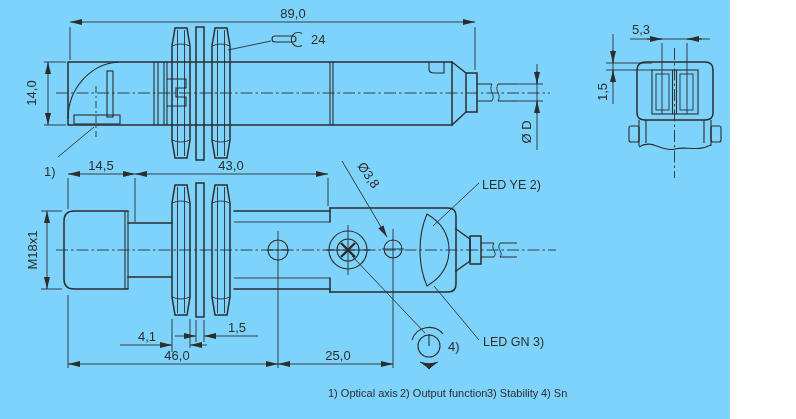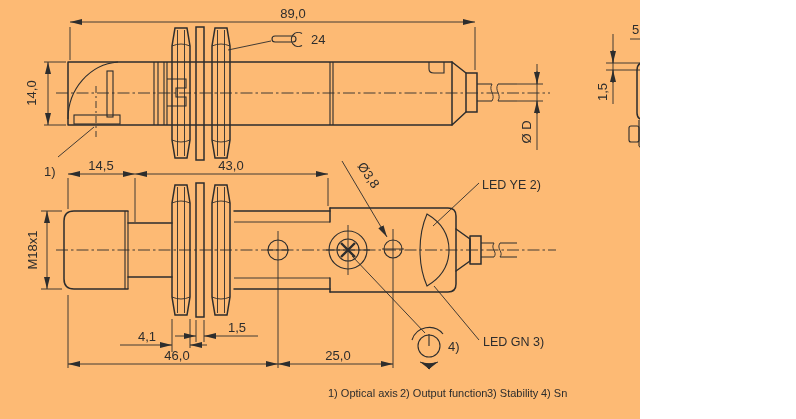--- a/index.html
+++ b/index.html
@@ -1,17 +1,17 @@
 <!DOCTYPE html>
 <html style="--ink: #2d2d2d;"><head>
 <meta charset="utf-8">
 <style>
   :root { --ink: #2d2d2d; }
   html,body { margin:0; padding:0; background:#fff; }
-  .stage { position:relative; width:640px; height:419px; background:#fdba74; overflow:hidden;text-align:right; }
+  .stage { position:relative; width:730px; height:419px; background:#7dd3fc; overflow:hidden;text-align:right; }
   svg text { font-family:"Liberation Sans","DejaVu Sans",sans-serif; fill:var(--ink); }
   .o  { stroke:var(--ink); stroke-width:1.5; fill:none; stroke-linecap:round; }
   .o2 { stroke:var(--ink); stroke-width:1.1; fill:none; }
   .t  { stroke:var(--ink); stroke-width:0.9; fill:none; }
   .cl { stroke:var(--ink); stroke-width:0.9; fill:none; stroke-dasharray:12 3 2.5 3; }
   .ax { stroke:var(--ink); stroke-width:0.9; fill:none; stroke-dasharray:7 3 2 3; }
   .xb { stroke:var(--ink); stroke-width:2.4; fill:none; }
   .txt  { font-size:13px; }
   .txtS { font-size:12.5px; }
   .fn   { font-size:11px; }

